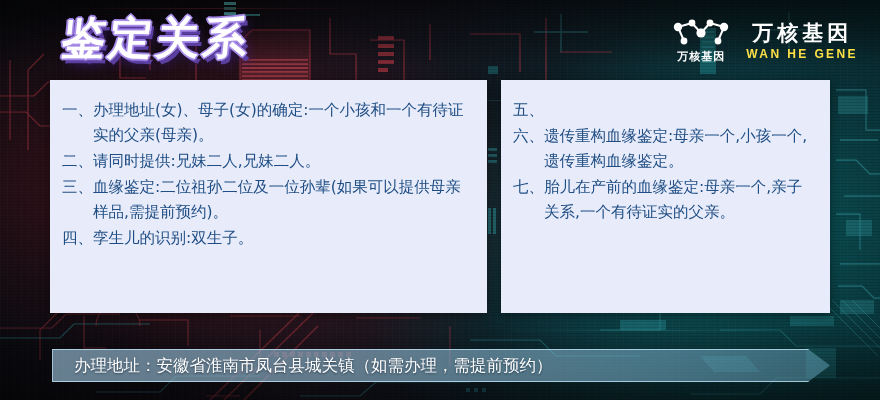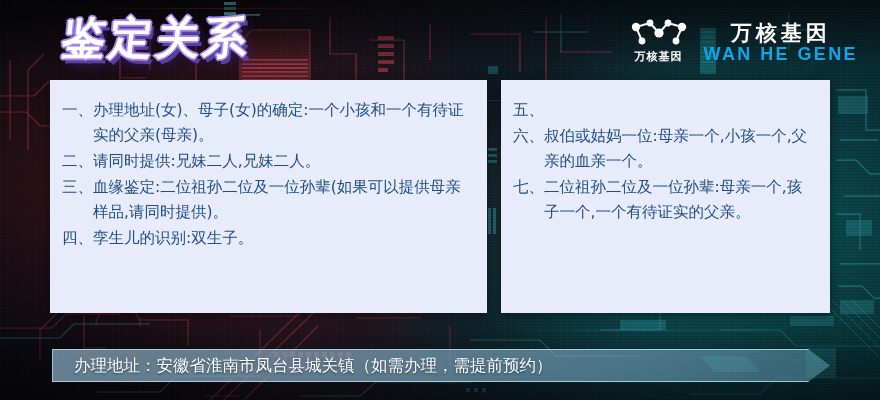--- a/index.html
+++ b/index.html
@@ -117,22 +117,22 @@
   .logo-cn {
     color: #ffffff;
     font-size: 21px;
     font-weight: 700;
     letter-spacing: 4px;
     line-height: 24px;
     white-space: nowrap;
     font-family: "DejaVu Sans", "Liberation Sans", sans-serif;
   }
   .logo-en {
-    color: #0ea5e9;
-    font-size: 18px;
+    color: #fde047;
+    font-size: 12px;
     font-weight: 700;
     letter-spacing: 2.4px;
     line-height: 14px;
     white-space: nowrap;
     font-family: "Liberation Sans", sans-serif;
   }
 
   
   .cards {
     position: absolute;
@@ -431,38 +431,38 @@
         <div class="item">
           <span class="item-num">一、</span>
           <span class="item-text">办理地址(女)、母子(女)的确定:一个小孩和一个有待证实的父亲(母亲)。</span>
         </div>
         <div class="item">
           <span class="item-num">二、</span>
           <span class="item-text">请同时提供:兄妹二人,兄妹二人。</span>
         </div>
         <div class="item">
           <span class="item-num">三、</span>
-          <span class="item-text">血缘鉴定:二位祖孙二位及一位孙辈(如果可以提供母亲样品,请同时提供)。</span>
+          <span class="item-text">血缘鉴定:二位祖孙二位及一位孙辈(如果可以提供母亲样品,需提前预约)。</span>
         </div>
         <div class="item">
           <span class="item-num">四、</span>
           <span class="item-text">孪生儿的识别:双生子。</span>
         </div>
       </div>
     <div class="card card-right" id="card-right">
         <div class="item">
           <span class="item-num">五、</span>
         </div>
         <div class="item">
           <span class="item-num">六、</span>
-          <span class="item-text">叔伯或姑妈一位:母亲一个,小孩一个,父亲的血亲一个。</span>
+          <span class="item-text">遗传重构血缘鉴定:母亲一个,小孩一个,遗传重构血缘鉴定。</span>
         </div>
         <div class="item">
           <span class="item-num">七、</span>
-          <span class="item-text">二位祖孙二位及一位孙辈:母亲一个,孩子一个,一个有待证实的父亲。</span>
+          <span class="item-text">胎儿在产前的血缘鉴定:母亲一个,亲子关系,一个有待证实的父亲。</span>
         </div>
       </div>
   </div>
 
   <div class="address-bar">
     <div class="address-shape"></div>
     <div class="address-text">办理地址：安徽省淮南市凤台县城关镇（如需办理，需提前预约）</div>
   </div>
 
 </div>

